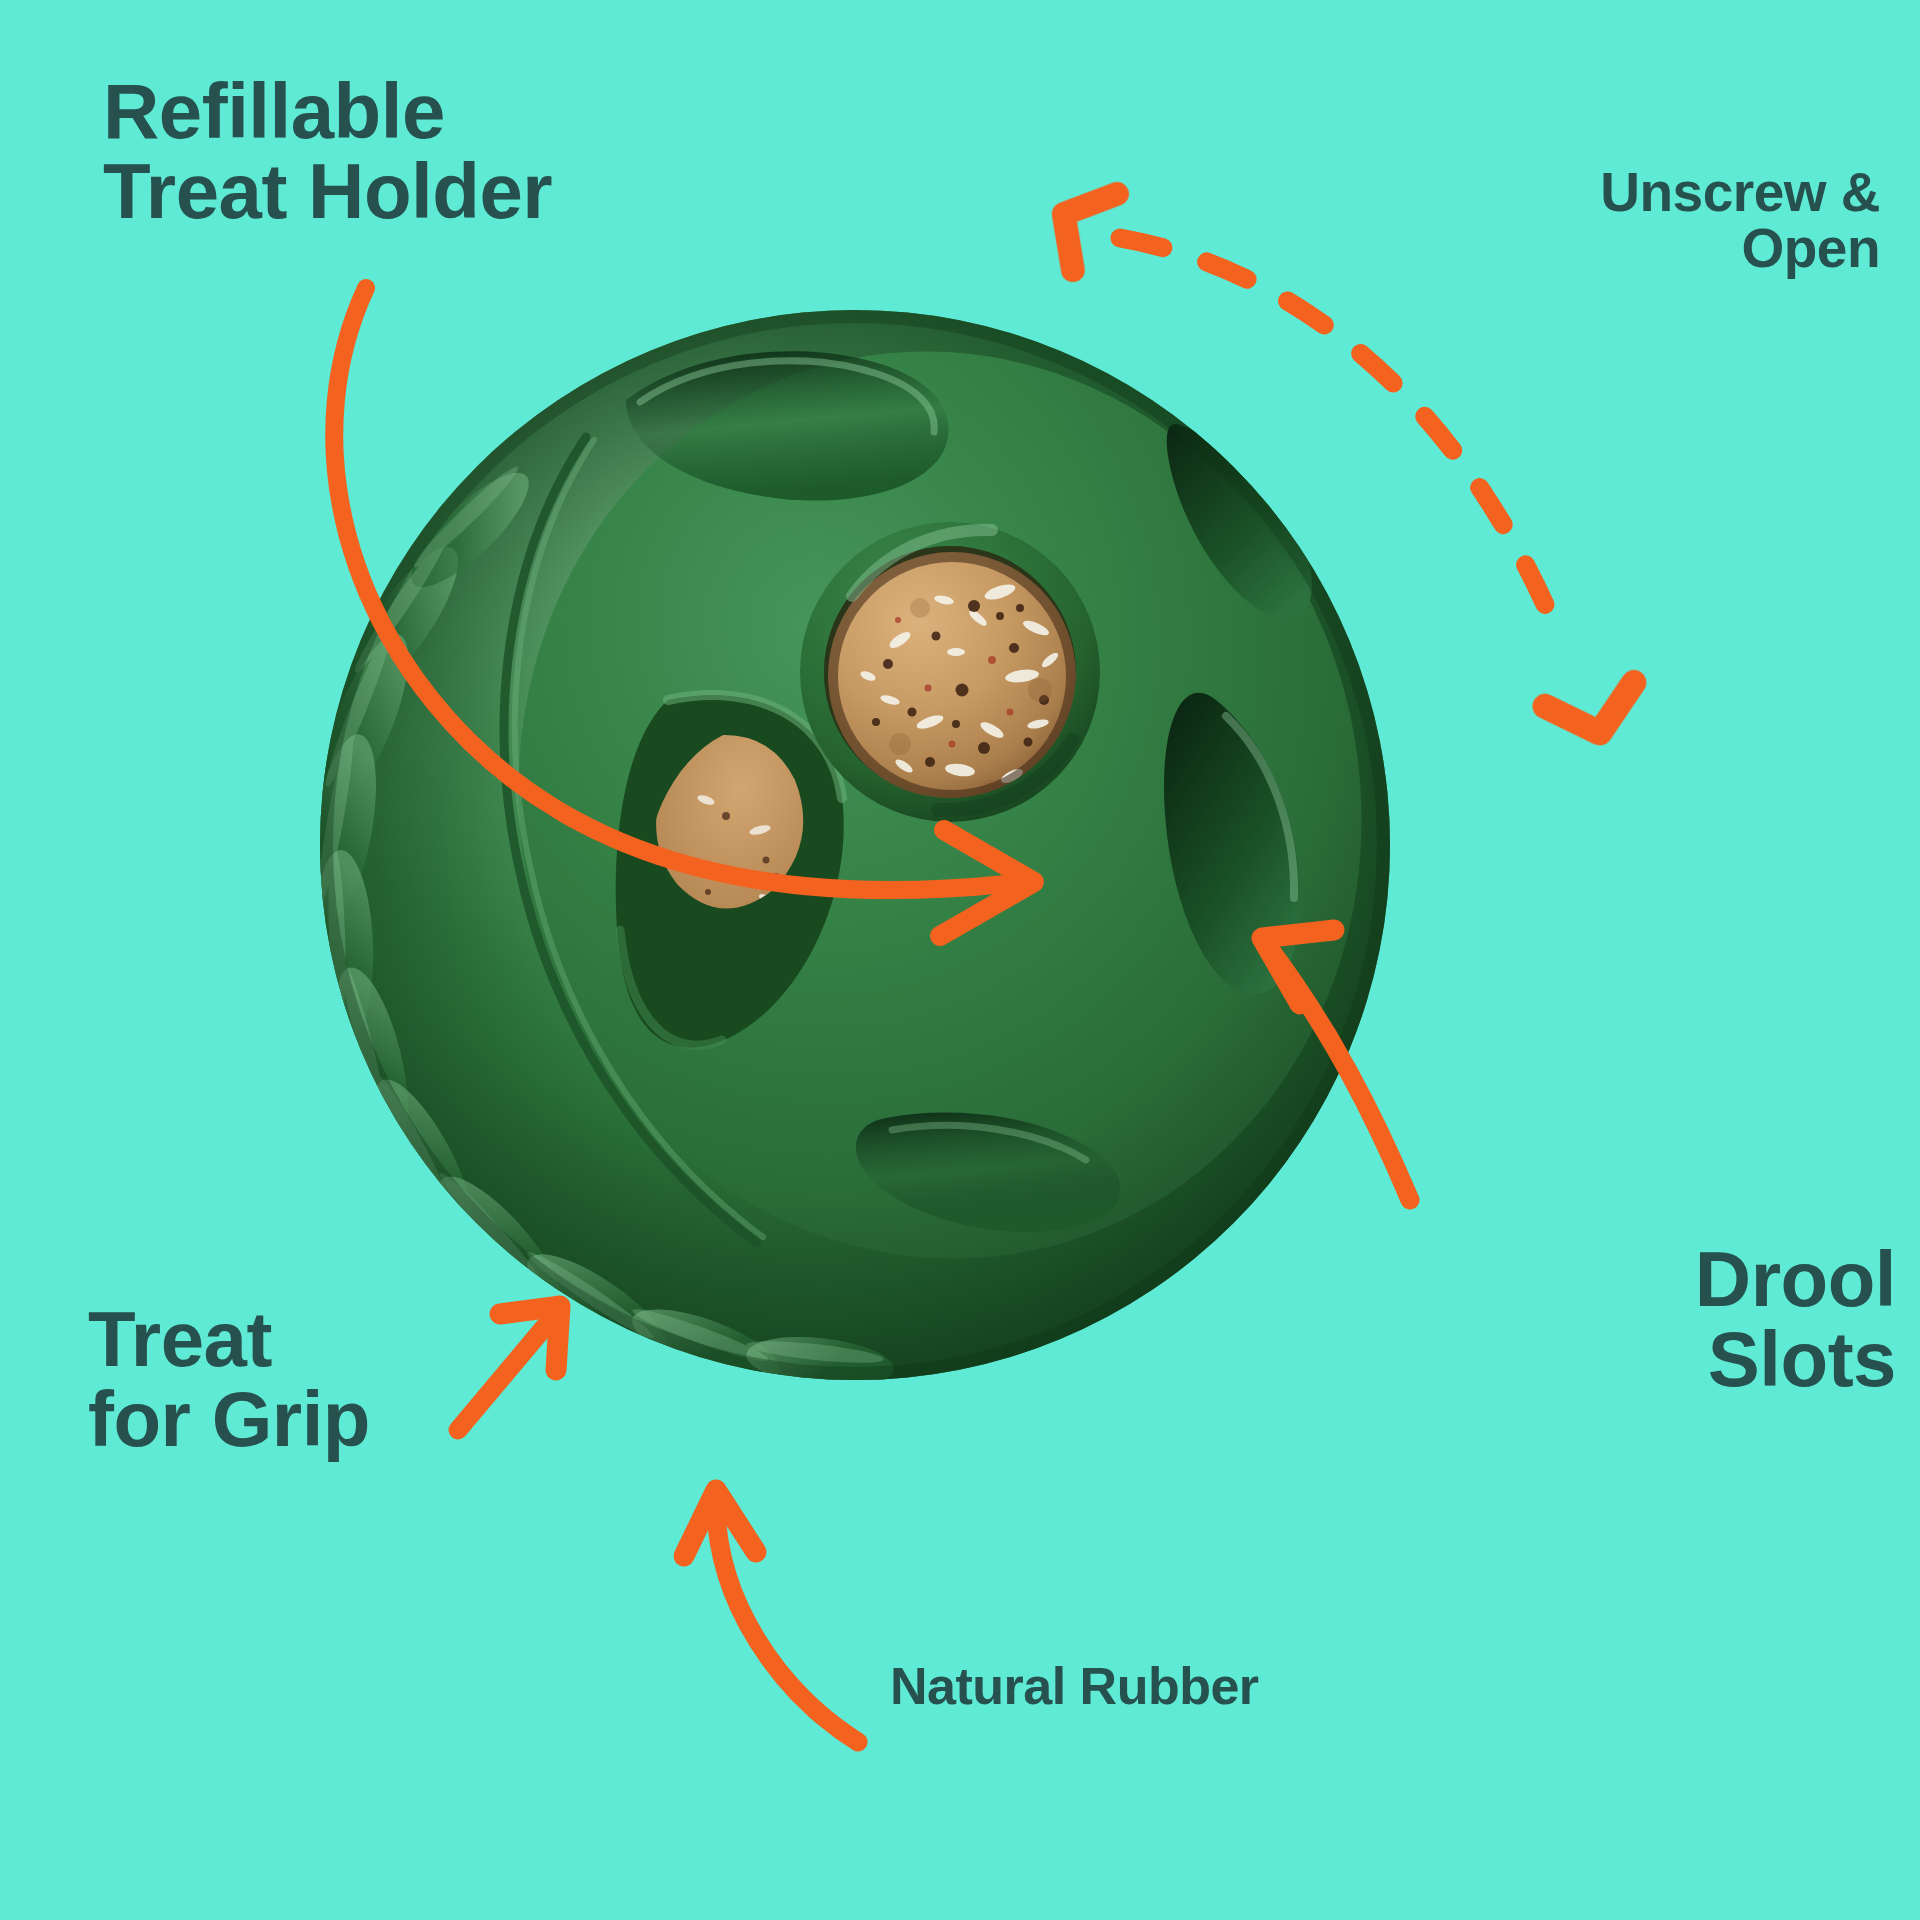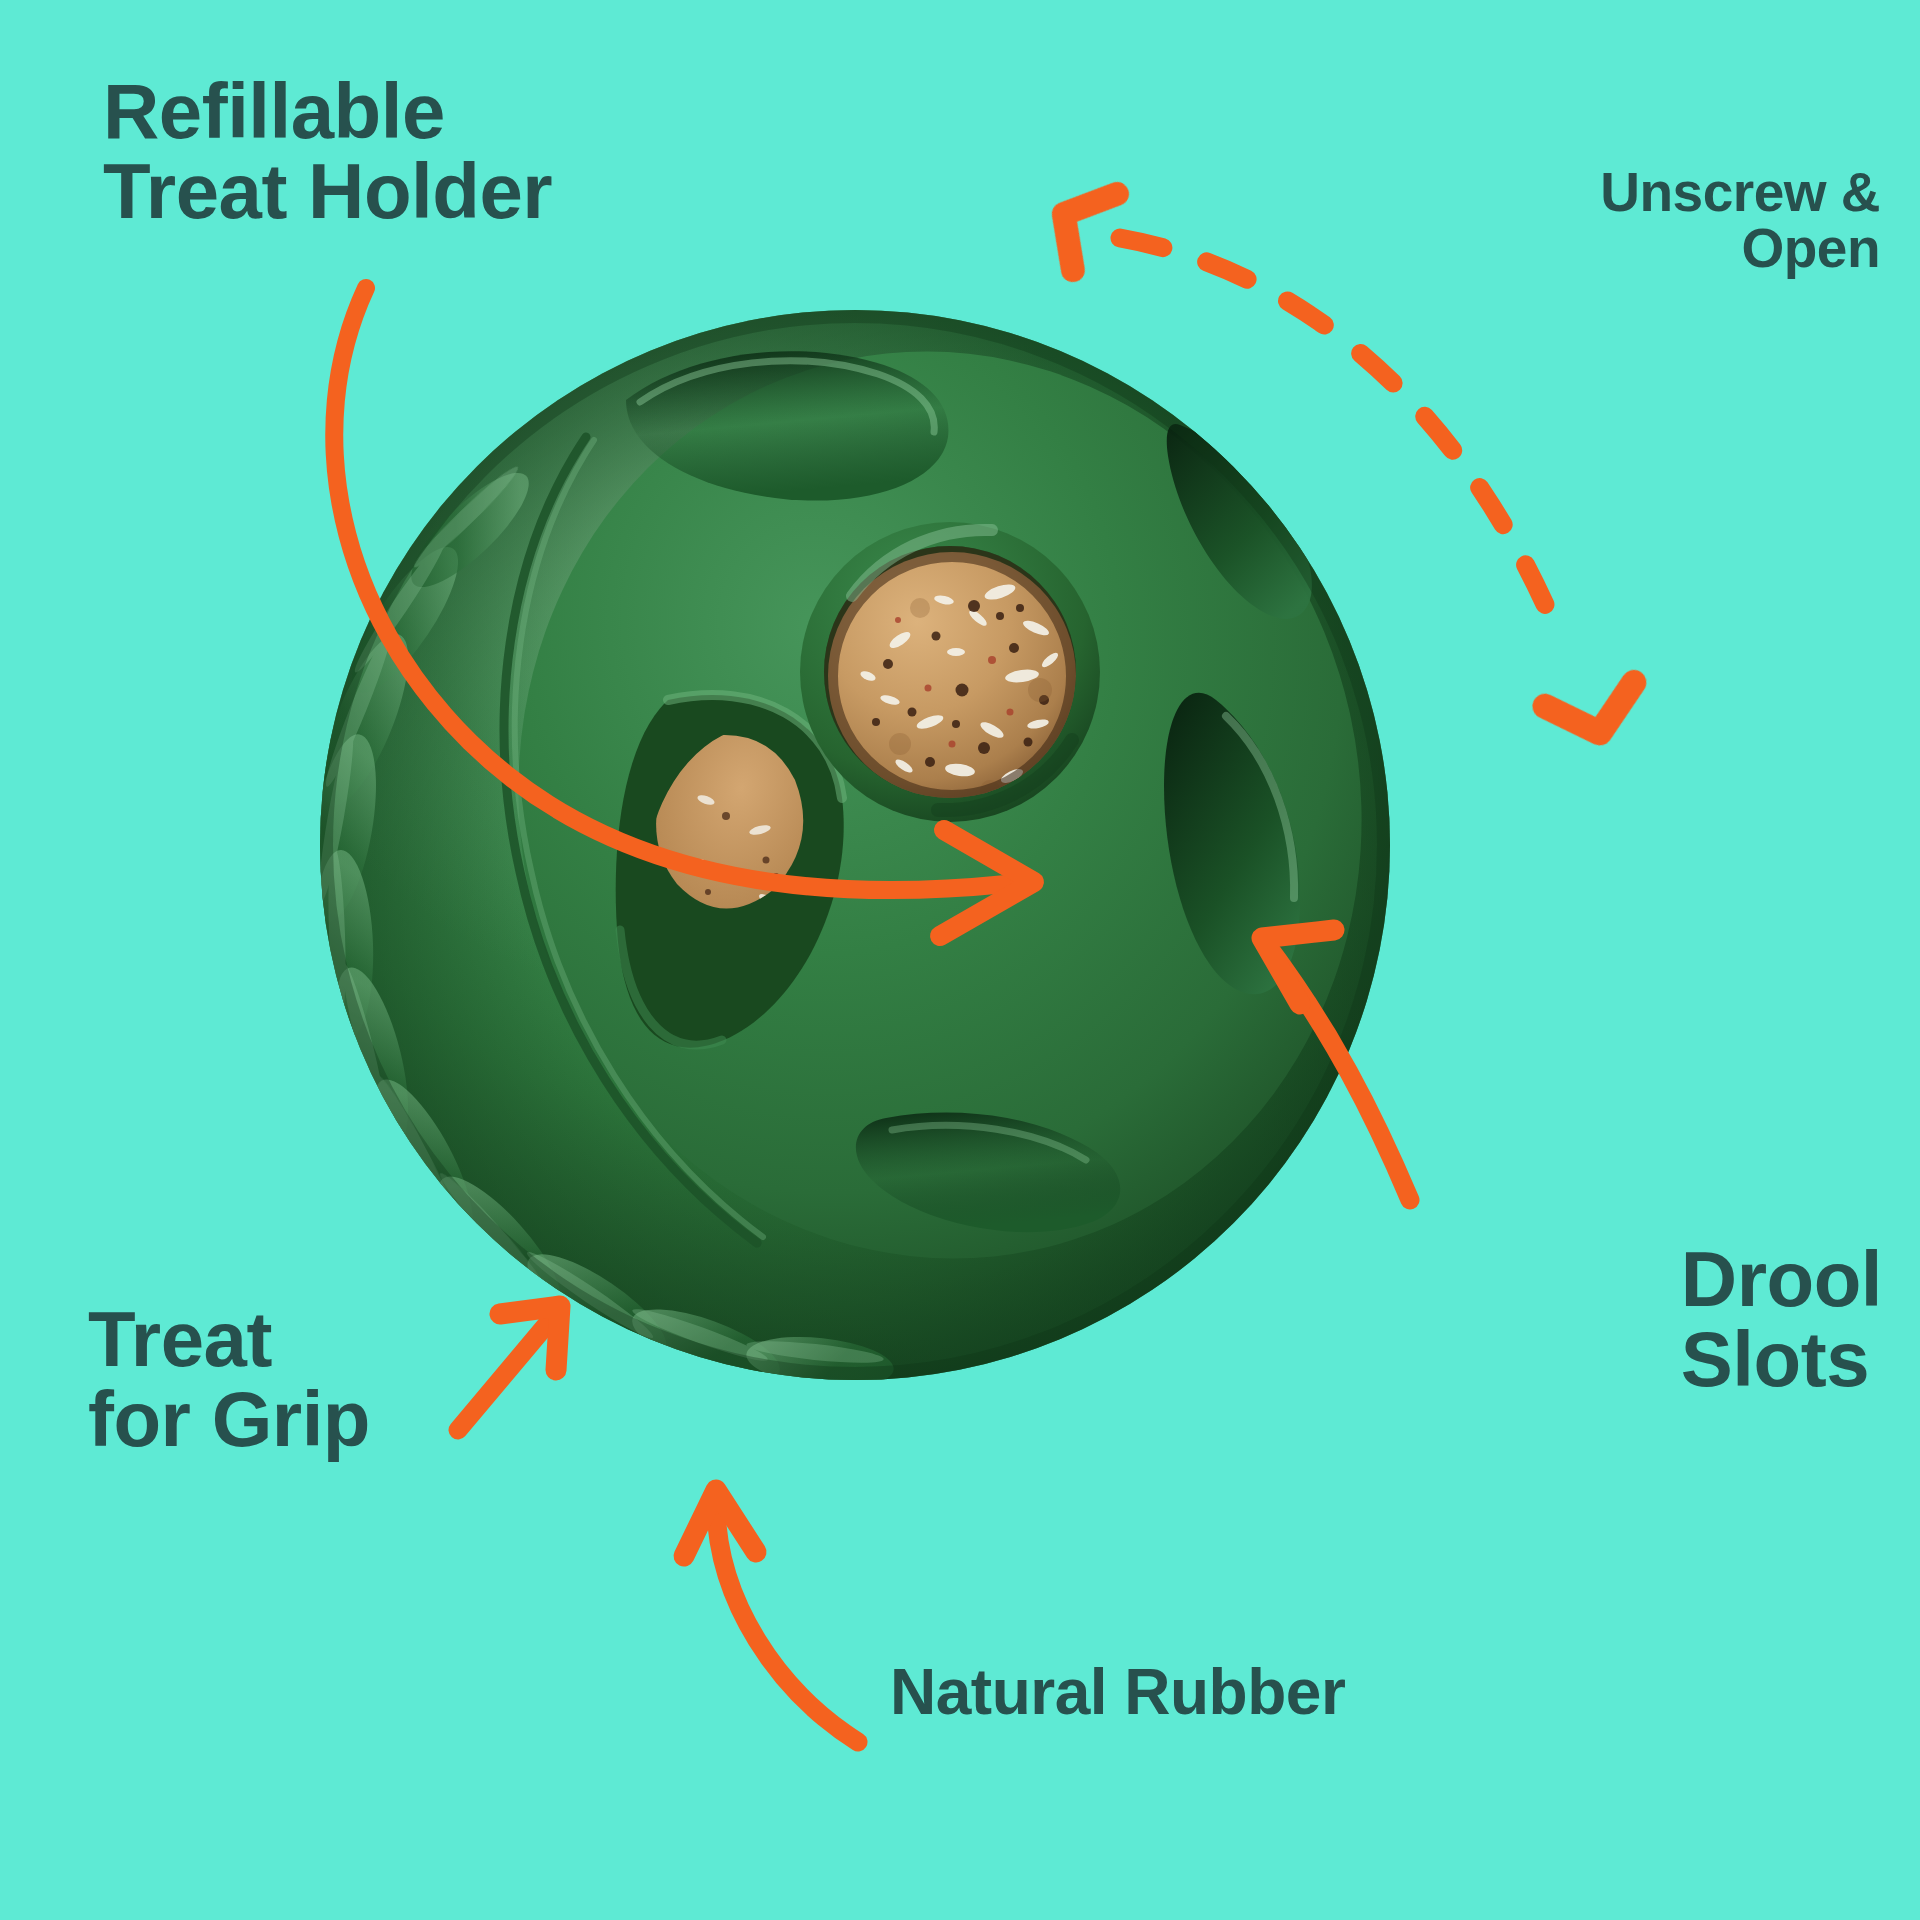--- a/index.html
+++ b/index.html
@@ -8,22 +8,22 @@
   #stage{position:absolute;inset:0;width:1920px;height:1920px;background:#5eead4;}
   #art{position:absolute;left:0;top:0;width:1920px;height:1920px;}
 
   .label{position:absolute;font-weight:700;letter-spacing:-0.5px;
          line-height:1.02;white-space:pre-line;}
 
   
   #lbl-refillable{left:103px;top:72px;font-size:78px;text-align:left;}
   #lbl-unscrew{right:40px;top:164px;font-size:55px;text-align:right;}
   #lbl-ridges{left:88px;top:1300px;font-size:78px;text-align:left;}
-  #lbl-drool{right:38px;top:1240px;font-size:78px;text-align:left;}
-  #lbl-rubber{left:890px;top:1660px;font-size:64px;text-align:right;}
+  #lbl-drool{right:24px;top:1240px;font-size:78px;text-align:right;}
+  #lbl-rubber{left:890px;top:1660px;font-size:52px;text-align:right;}
 </style>
 </head>
 <body>
 
 <div id="stage">
 
   <svg id="art" viewBox="0 0 1920 1920" aria-hidden="true">
     <defs>
 
       <radialGradient id="gBall" cx="38%" cy="30%" r="78%">

